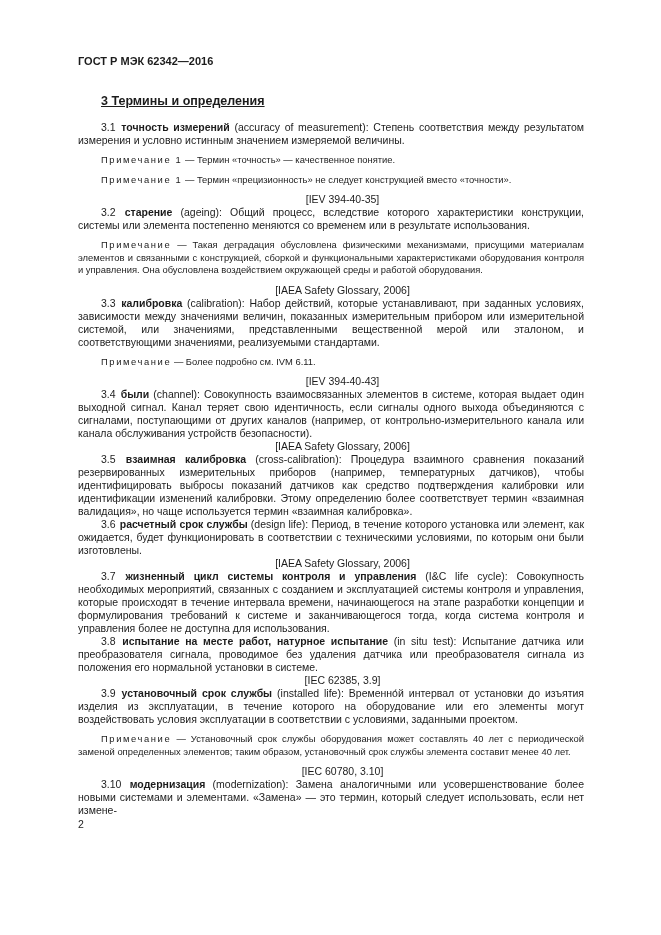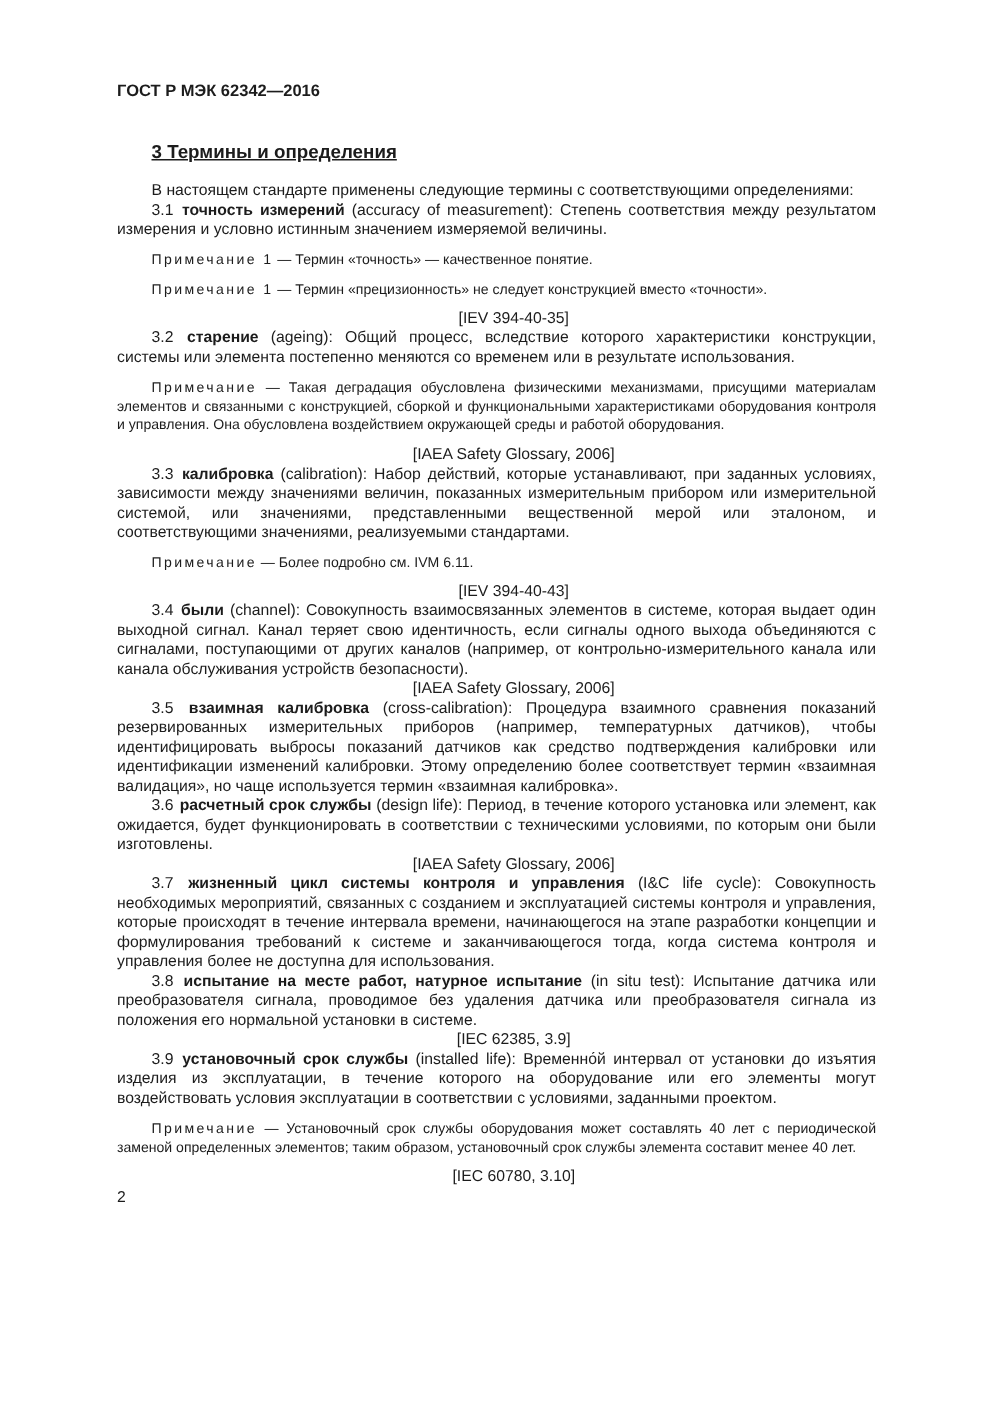--- a/index.html
+++ b/index.html
@@ -59,21 +59,20 @@
 </style>
 </head>
 <body>
 
 <div class="page">
 
   <p class="running-header">ГОСТ Р МЭК 62342—2016</p>
 
   <h1 class="section-title">3 Термины и определения</h1>
 
-  <p class="body">В настоящем стандарте применены следующие термины с соответствующими определениями:</p>
 
   <p class="body"><span class="num">3.1</span> <b>точность измерений</b> <span>(accuracy of measurement): Степень соответствия между результатом измерения и условно истинным значением измеряемой величины.</span></p>
 
   <p class="note"><span class="note-label">Примечание 1</span> <span>— Термин «точность» — качественное понятие.</span></p>
 
   <p class="note"><span class="note-label">Примечание 1</span> <span>— Термин «прецизионность» не следует конструкцией вместо «точности».</span></p>
 
   <p class="ref">[IEV 394-40-35]</p>
 
   <p class="body"><span class="num">3.2</span> <b>старение</b> <span>(ageing): Общий процесс, вследствие которого характеристики конструкции, системы или элемента постепенно меняются со временем или в результате использования.</span></p>
@@ -104,16 +103,17 @@
   <p class="body"><span class="num">3.8</span> <b>испытание на месте работ, натурное испытание</b> <span>(in situ test): Испытание датчика или преобразователя сигнала, проводимое без удаления датчика или преобразователя сигнала из положения его нормальной установки в системе.</span></p>
 
   <p class="ref">[IEC 62385, 3.9]</p>
 
   <p class="body"><span class="num">3.9</span> <b>установочный срок службы</b> <span>(installed life): Временно́й интервал от установки до изъятия изделия из эксплуатации, в течение которого на оборудование или его элементы могут воздействовать условия эксплуатации в соответствии с условиями, заданными проектом.</span></p>
 
   <p class="note"><span class="note-label">Примечание</span> <span>— Установочный срок службы оборудования может составлять 40 лет с периодической заменой определенных элементов; таким образом, установочный срок службы элемента составит менее 40 лет.</span></p>
 
   <p class="ref">[IEC 60780, 3.10]</p>
 
+  <p class="body"><span class="num">3.10</span> <b>модернизация</b> <span>(modernization): Замена аналогичными или усовершенствование более новыми системами и элементами. «Замена» — это термин, который следует использовать, если нет измене-</span></p>
 
   <p class="page-number">2</p>
 
 </div>
 
 </body></html>

